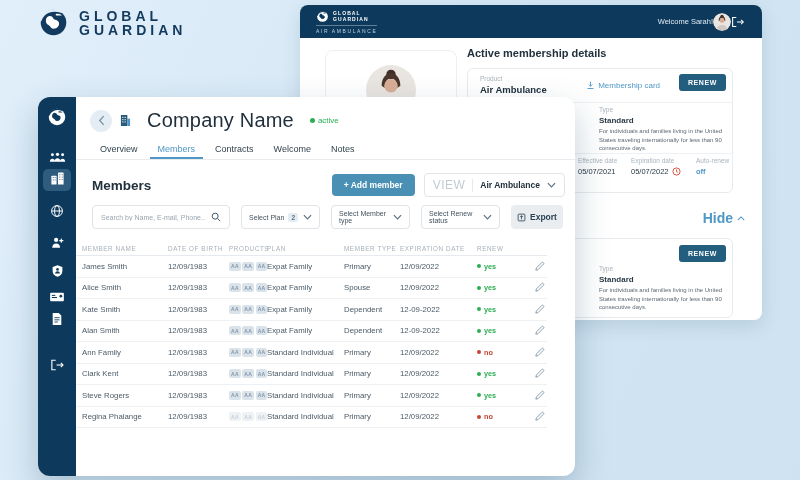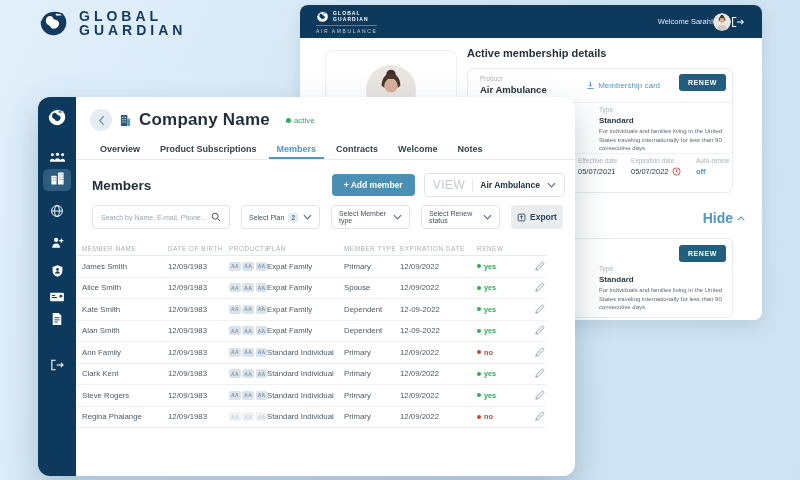--- a/index.html
+++ b/index.html
@@ -49,27 +49,27 @@
   
   .fw { position:absolute; left:38px; top:97px; width:537px; height:379px; background:#fff; border-radius:12px; box-shadow:0 14px 34px rgba(13,58,92,.25); }
   .fw-sidebar { position:absolute; left:0; top:0; bottom:0; width:38px; background:#0d3a5c; border-radius:12px 0 0 12px; }
   .sb-logo { position:absolute; top:10px; left:0; width:38px; display:flex; justify-content:center; }
   .sb-logo svg { width:20px; height:20px; }
   .sb-item { position:absolute; left:0; width:38px; height:20px; display:flex; align-items:center; justify-content:center; cursor:pointer; }
   .sb-item.active { left:5px; width:28px; height:22px; background:#2e5c7e; border-radius:5px; }
   .fw-main { position:absolute; left:38px; right:0; top:0; bottom:0; }
   .fw-titlebar { position:absolute; left:14px; top:12px; display:flex; align-items:center; gap:8px; }
   .back-btn { width:22px; height:22px; border-radius:50%; background:#e4edf4; display:flex; align-items:center; justify-content:center; border:none; cursor:pointer; }
-  .fw-title { font-size:17px; font-weight:bold; color:#1f2e3a; letter-spacing:.2px; }
+  .fw-title { font-size:20px; font-weight:normal; color:#1f2e3a; letter-spacing:.2px;margin-left:8px; }
   .fw-status { display:flex; align-items:center; gap:3px; margin-left:8px; }
   .dot { width:5px; height:5px; border-radius:50%; background:#2eae54; }
   .dot-red { background:#cc4433; }
   .fw-status-text { font-size:8px; color:#2eae54; }
   .fw-tabs { position:absolute; left:0; right:0; top:43px; height:20px; border-bottom:1px solid #e8ecef; display:flex; padding-left:16px; gap:4px; }
-  .tab { padding:0 8px; font-size:9px; font-weight:bold; color:#33434e; line-height:19px; cursor:pointer;text-align:right; }
+  .tab { padding:0 8px; font-size:9px; font-weight:normal; color:#33434e; line-height:19px; cursor:pointer;text-align:right; }
   .tab.active { color:#4f97c6; border-bottom:2px solid #4f97c6; }
   .fw-membersbar { position:absolute; left:16px; right:10px; top:74px; height:28px; display:flex; align-items:center; }
   .m-heading { font-size:13.5px; font-weight:bold; color:#22313c; }
   .add-btn { margin-left:auto; background:#4a90b5; color:#fff; font-size:8.5px; font-weight:bold; padding:6px 12px; border-radius:4px; border:none; cursor:pointer; font-family:inherit; }
   .view-box { margin-left:9px; border:1px solid #e0e5e9; border-radius:4px; height:24px; display:flex; align-items:center; padding:0 8px; gap:7px; background:#fff; cursor:pointer; }
   .view-label { font-size:12px; color:#c2cbd2; letter-spacing:.5px; }
   .view-divider { width:1px; height:13px; background:#e6eaee; }
   .view-value { font-size:8.5px; font-weight:bold; color:#22313c; }
   .fw-filters { position:absolute; left:16px; right:10px; top:108px; height:24px; display:flex; gap:11px; }
   .search-box { width:138px; border:1px solid #dfe4e8; border-radius:4px; display:flex; align-items:center; padding:0 8px; gap:6px; background:#fff; }
@@ -348,21 +348,20 @@
           </svg>
         <div class="fw-title">Company Name</div>
         <div class="fw-status">
           <div class="dot"></div>
           <div class="fw-status-text">active</div>
         </div>
       </div>
 
       <div class="fw-tabs" id="tabs">
           <div class="tab">Overview</div>
-          <div class="tab">Product Subscriptions</div>
           <div class="tab active">Members</div>
           <div class="tab">Contracts</div>
           <div class="tab">Welcome</div>
           <div class="tab">Notes</div>
         </div>
 
       <div class="fw-membersbar">
         <div class="m-heading">Members</div>
         <button class="add-btn">+ Add member</button>
         <div class="view-box">

